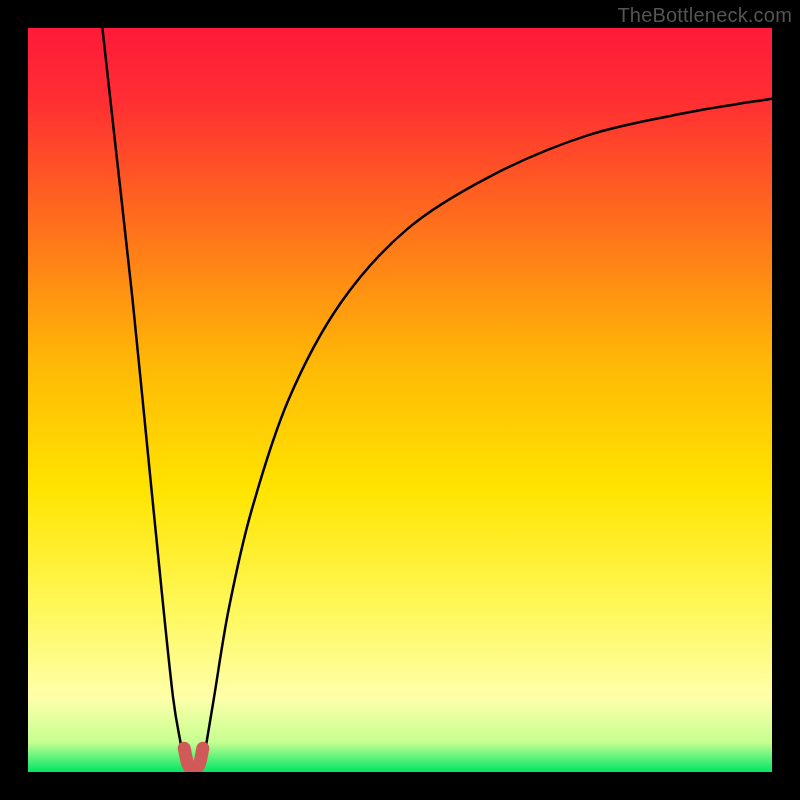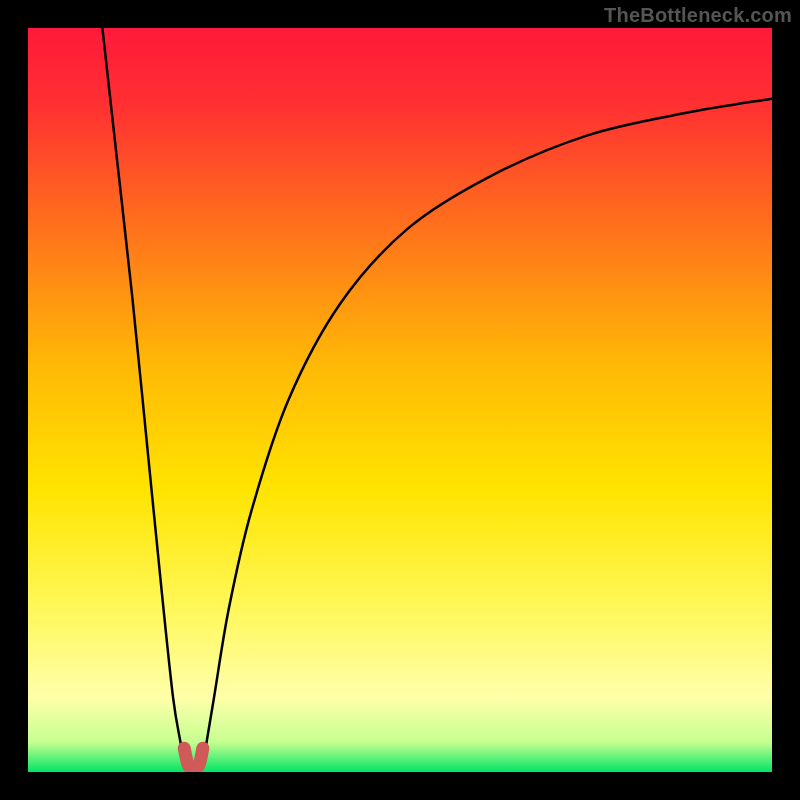--- a/index.html
+++ b/index.html
@@ -10,21 +10,21 @@
     position: relative;
     font-family: Arial, Helvetica, sans-serif;
     overflow: hidden;
   }
   .watermark {
     position: absolute;
     top: 4px;
     right: 8px;
     color: #555;
     font-size: 20px;
-    font-weight: bold;
+    font-weight: normal;
     z-index: 5;
     letter-spacing: 0.2px;
   }
   .plot {
     position: absolute;
     left: 28px;
     top: 28px;
     width: 744px;
     height: 744px;
   }

